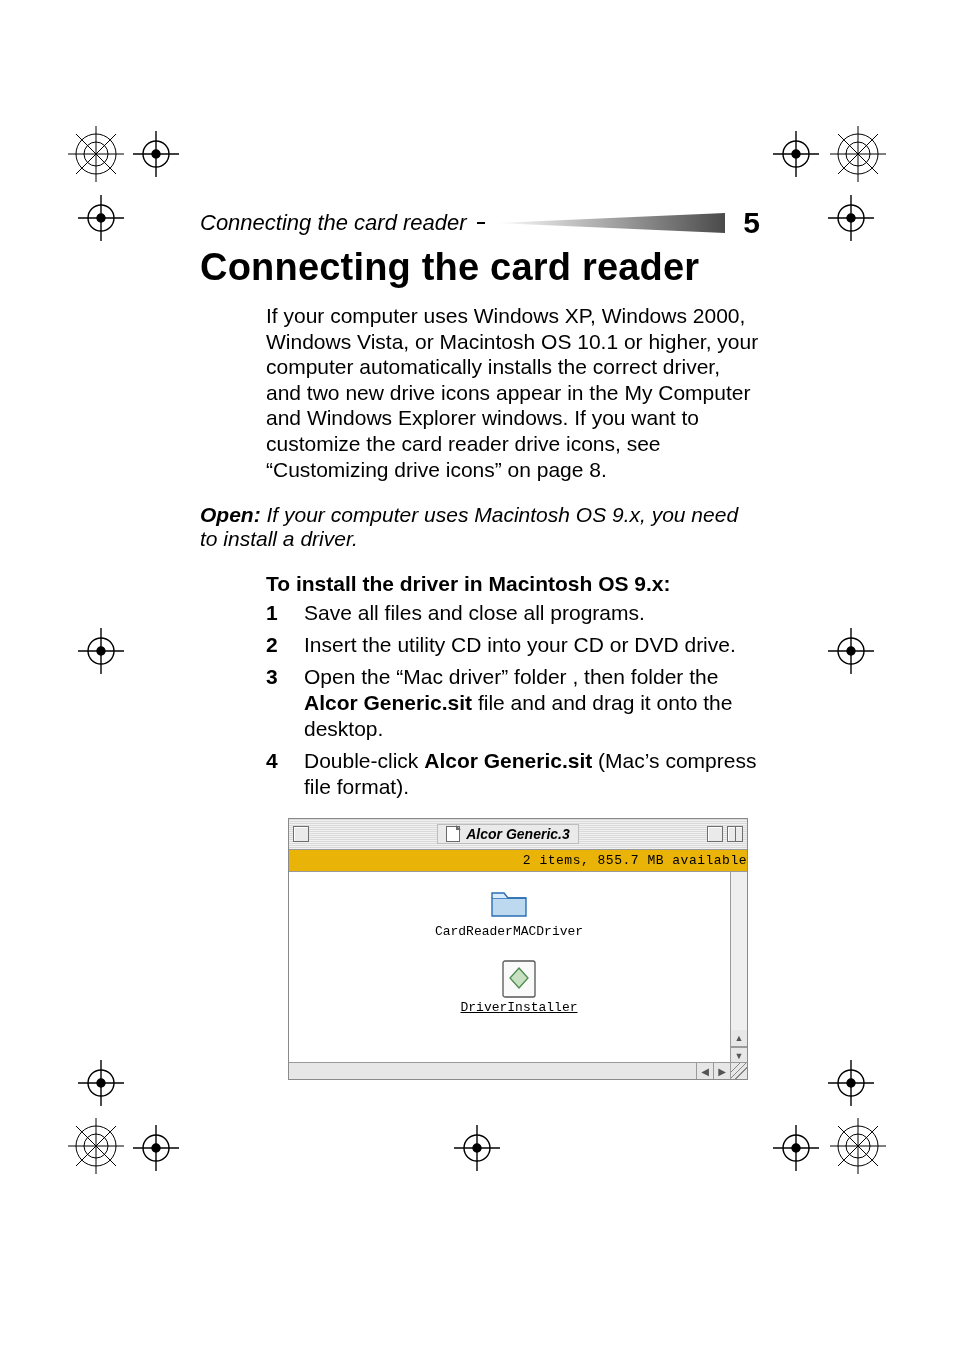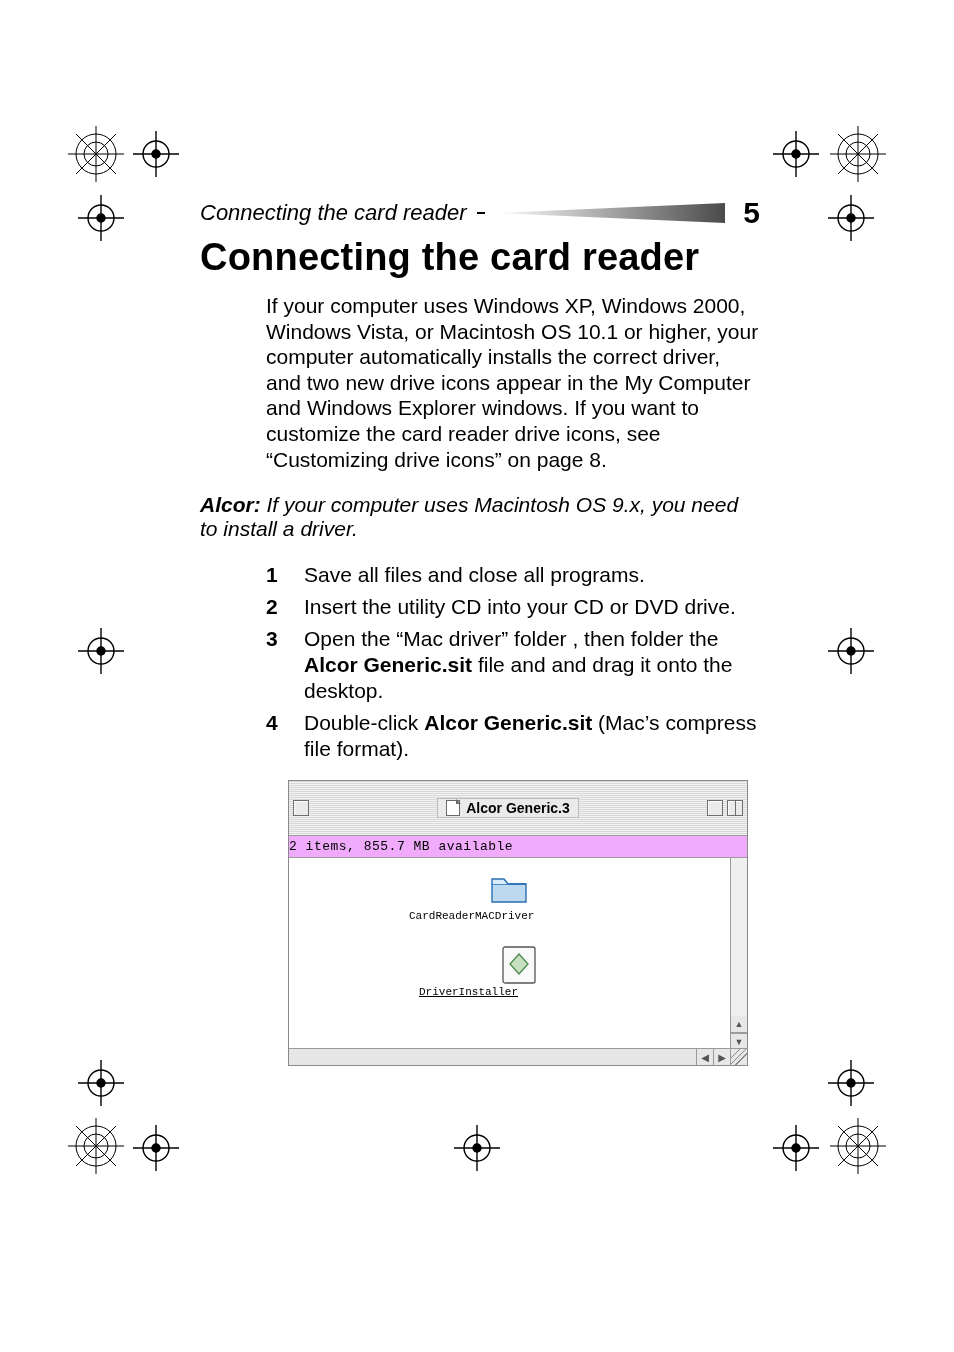--- a/index.html
+++ b/index.html
@@ -18,21 +18,21 @@
   .reg {
     position: absolute;
     pointer-events: none;
   }
   .reg svg { display:block; }
 
   
   .page {
     position: absolute;
     left: 200px;
-    top: 196px;
+    top: 206px;
     width: 560px;
   }
 
   .running-head {
     display: flex;
     align-items: center;
     gap: 10px;
     margin-bottom: 6px;
   }
   .running-head .rh-text {
@@ -131,22 +131,23 @@
   .macwin .titlebar {
     height: 22px;
     display: flex;
     align-items: center;
     background: repeating-linear-gradient(
       to bottom,
       #d9d9d9 0 1px,
       #f2f2f2 1px 2px
     );
     border-bottom: 1px solid #9a9a9a;
-    padding: 16px 4px;
+    padding: 4px 4px;
     gap: 14px;
+    font-style: italic;
   }
   .macwin .tb-box {
     width: 14px; height: 14px;
     border: 1px solid #6e6e6e;
     background: #eaeaea;
     box-shadow: inset 1px 1px 0 #fff;
   }
   .macwin .tb-spacer { flex:1; }
   .macwin .tb-title {
     display:flex; align-items:center; gap:6px;
@@ -179,25 +180,25 @@
   .macwin .tb-right .tb-box.split {
     position:relative;
   }
   .macwin .tb-right .tb-box.split::after{
     content:"";
     position:absolute; left:50%; top:0; bottom:0;
     width:1px; background:#6e6e6e;
   }
 
   .macwin .statusbar {
-    text-align:left;
+    text-align:right;
     font-size:13px;
     padding:3px 0;
     border-bottom:1px solid #9a9a9a;
-    background:#f0abfc;
+    background:#eab308;
     font-family: Geneva, "Courier New", monospace;
     letter-spacing:0.5px;
   }
 
   .macwin .client {
     display:flex;
     height: 190px;
   }
   .macwin .client .content {
     flex:1;
@@ -206,22 +207,23 @@
   }
   .macwin .client .vscroll {
     width:16px;
     border-left:1px solid #9a9a9a;
     background:#e7e7e7;
   }
 
   .mac-item {
     position:absolute;
     width:200px;
+    text-align:center;
     font-family: Geneva, "Courier New", monospace;
-    font-size:11px;
+    font-size:13px;
   }
   .mac-item .icon {
     width:40px; height:34px;
     margin:0 auto 4px auto;
     display:flex; align-items:center; justify-content:center;
   }
   .mac-item.folder .icon svg { width:40px; height:34px; }
   .mac-item.installer .icon svg { width:34px; height:38px; }
 
   .macwin .bottom {
@@ -437,23 +439,24 @@
   <h1 class="title">Connecting the card reader</h1>
 
   <div class="body">
     <p>
       <span>If your computer uses Windows XP, Windows 2000, Windows Vista, or Macintosh OS 10.1 or higher, your computer automatically installs the correct driver, and two new drive icons appear in the </span><span class="ital">My Computer</span><span> and </span><span class="ital">Windows Explorer</span><span> windows. If you want to customize the card reader drive icons, see “Customizing drive icons” on page 8.</span>
     </p>
   </div>
 
 
   <p class="note-line">
-    <span class="note-label">Alcor:</span><span> If your computer uses Macintosh OS 9.x, you need to install a driver.</span>
+    <span class="note-label">Open:</span><span> If your computer uses Macintosh OS 9.x, you need to install a driver.</span>
   </p>
 
+  <div class="inst-head">To install the driver in Macintosh OS 9.x:</div>
 
   <ol class="steps">
     <li>
       <span class="num">1</span>
       <span class="txt">Save all files and close all programs.</span>
     </li>
     <li>
       <span class="num">2</span>
       <span class="txt">Insert the utility CD into your CD or DVD drive.</span>
     </li>

